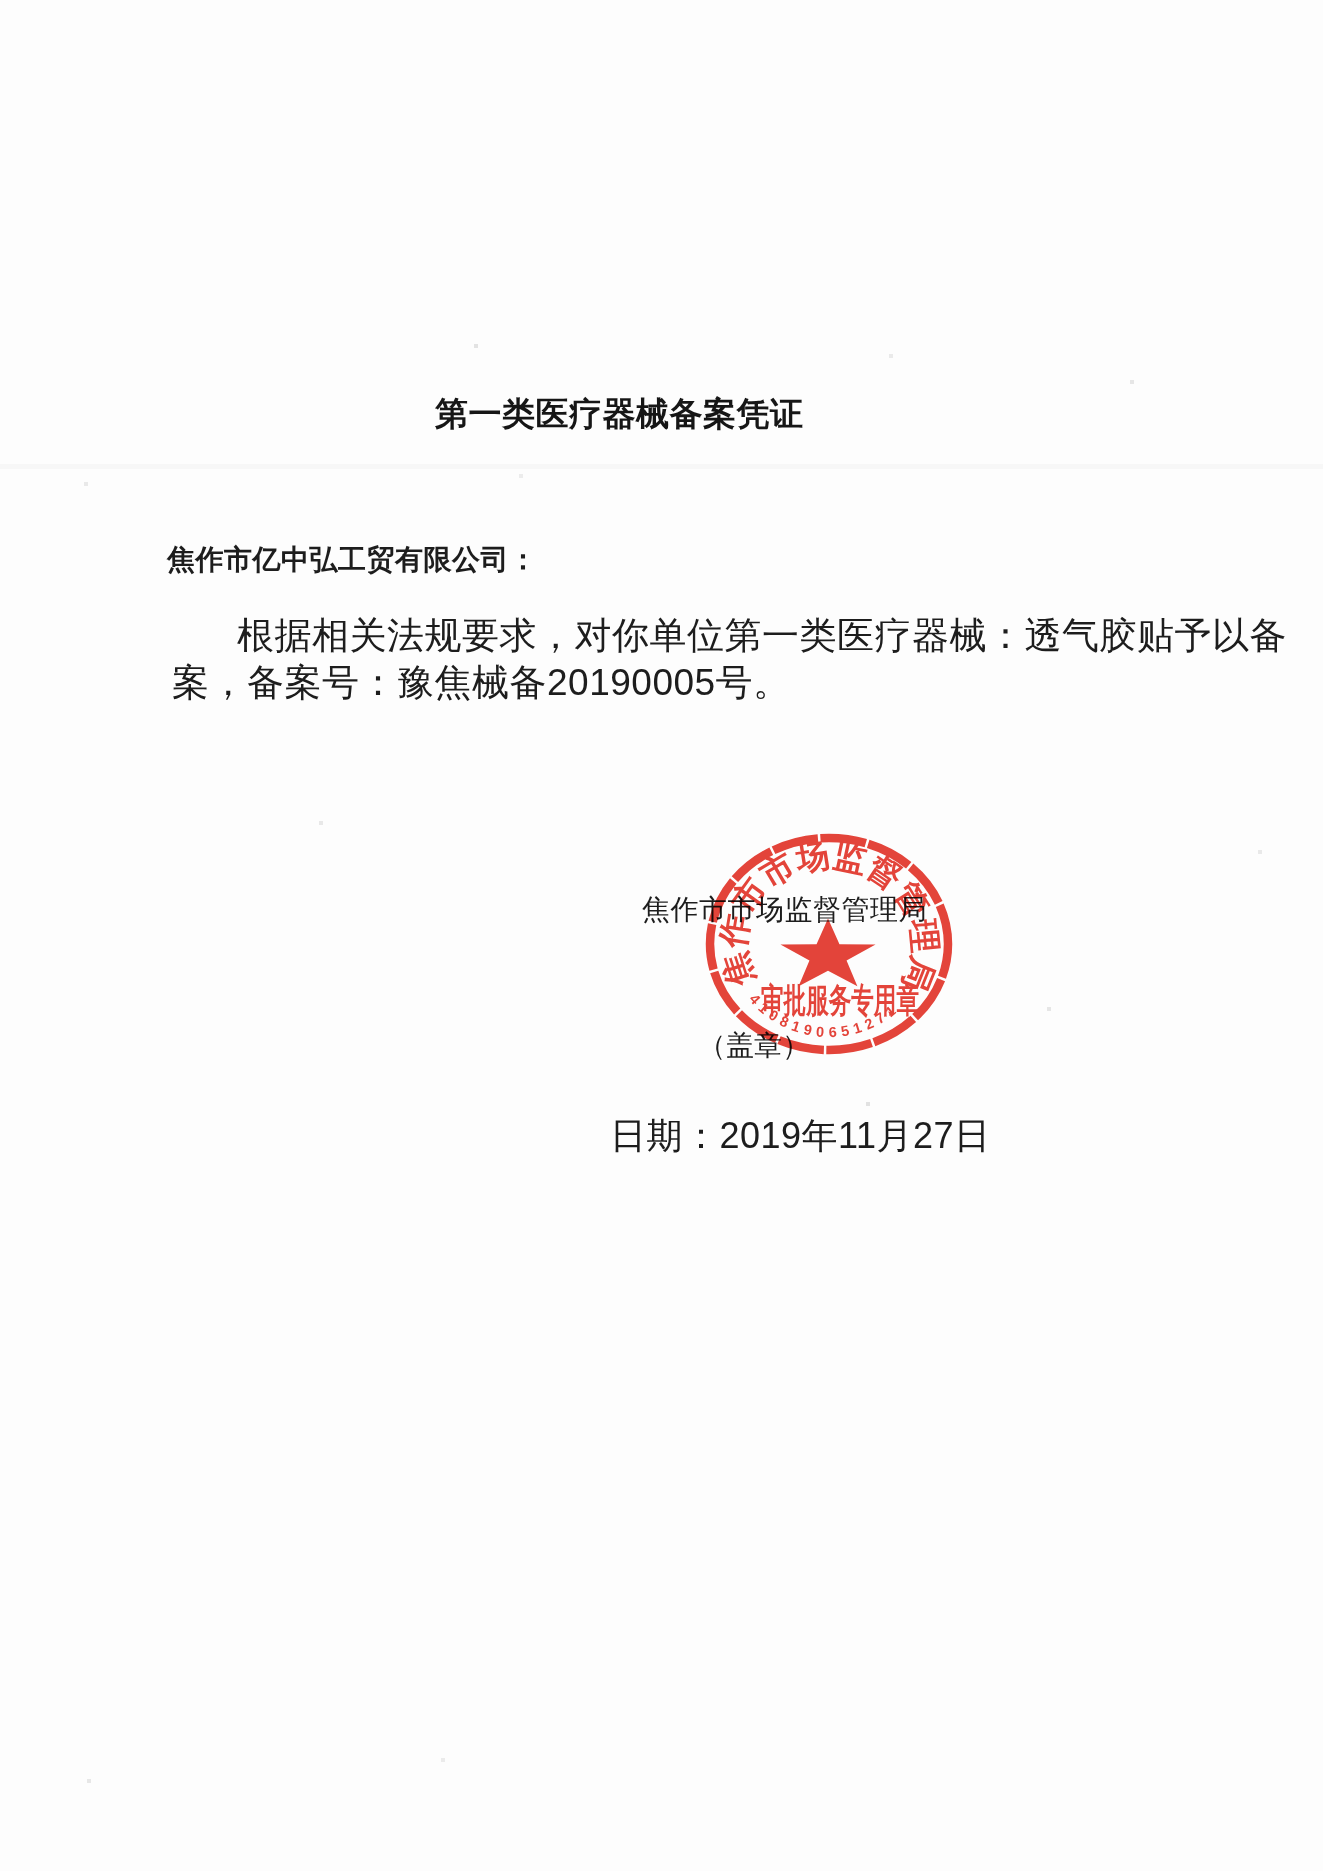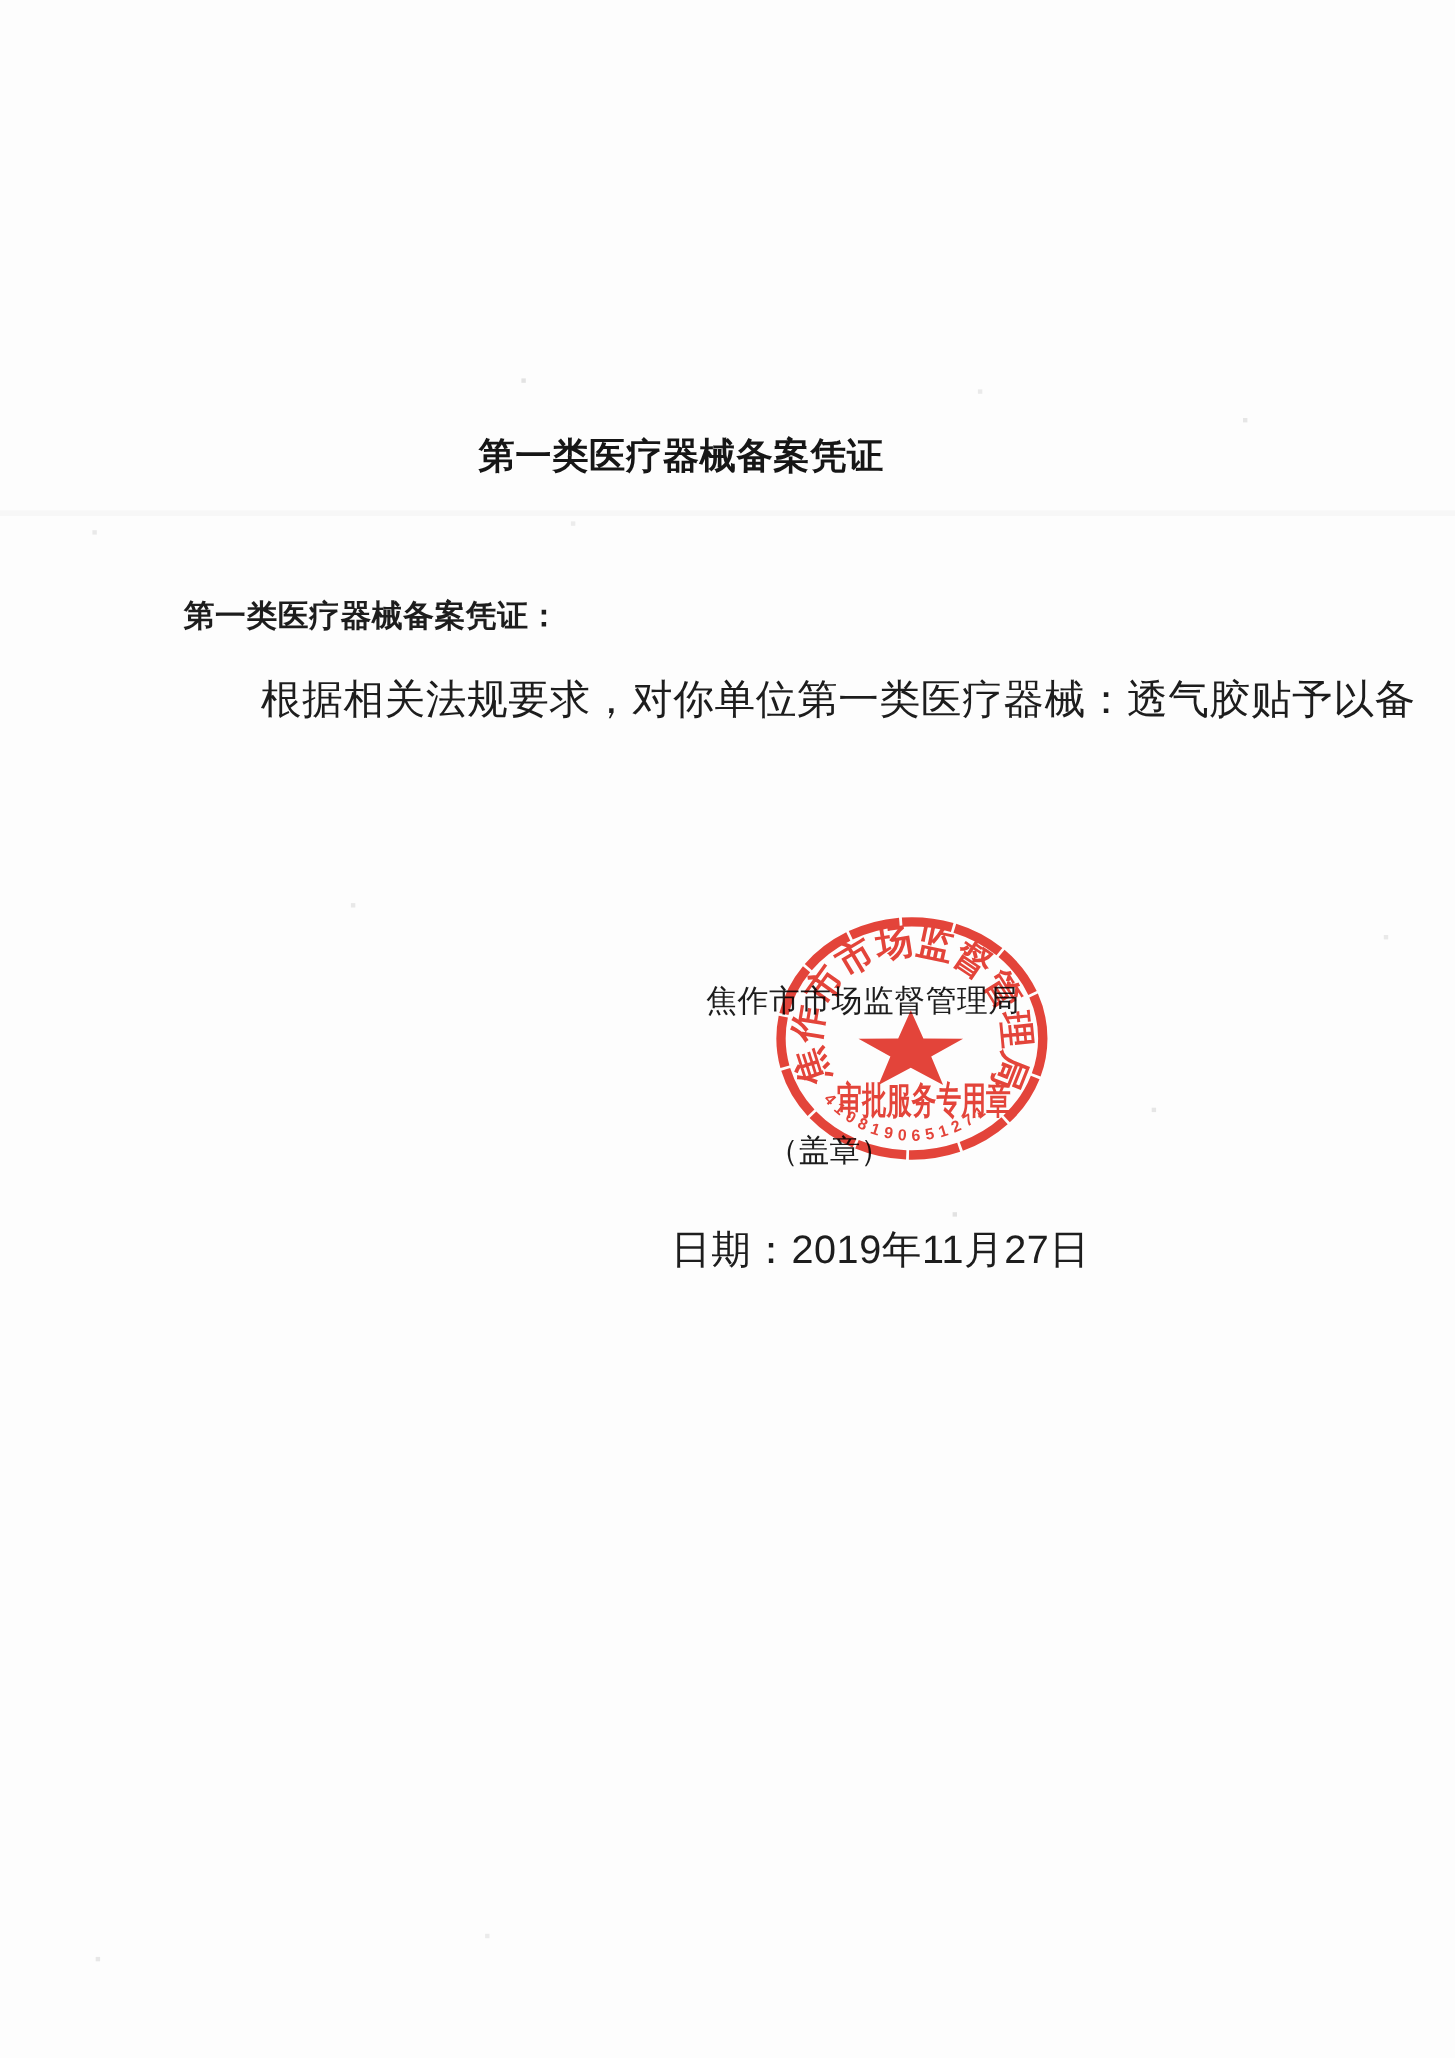--- a/index.html
+++ b/index.html
@@ -124,24 +124,25 @@
 </head>
 <body>
 
 <div class="page">
 
   <div class="scan-band"></div>
   <div class="speckles"></div>
 
   <h1 class="title">第一类医疗器械备案凭证</h1>
 
-  <div class="addressee">第一类医疗器械备案凭证：</div>
+  <div class="addressee">焦作市亿中弘工贸有限公司：</div>
 
   <div class="body-para">
     <div class="line indent">根据相关法规要求，对你单位第一类医疗器械：透气胶贴予以备</div>
+    <div class="line">案，备案号：豫焦械备20190005号。</div>
   </div>
 
   <div class="issuer">焦作市市场监督管理局</div>
 
   <div class="seal-note">（盖章）</div>
 
   <div class="date-line">日期：2019年11月27日</div>
 
   <svg class="seal" width="250" height="226" viewBox="0 0 250 226">
     <defs>

